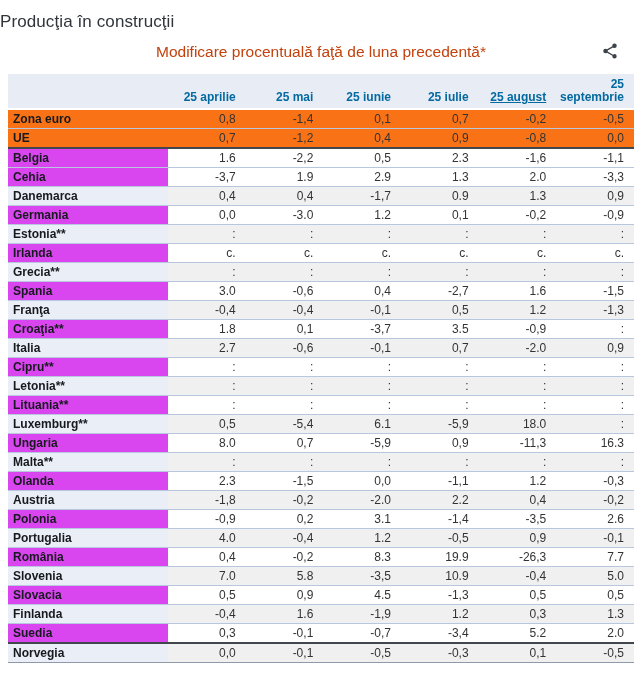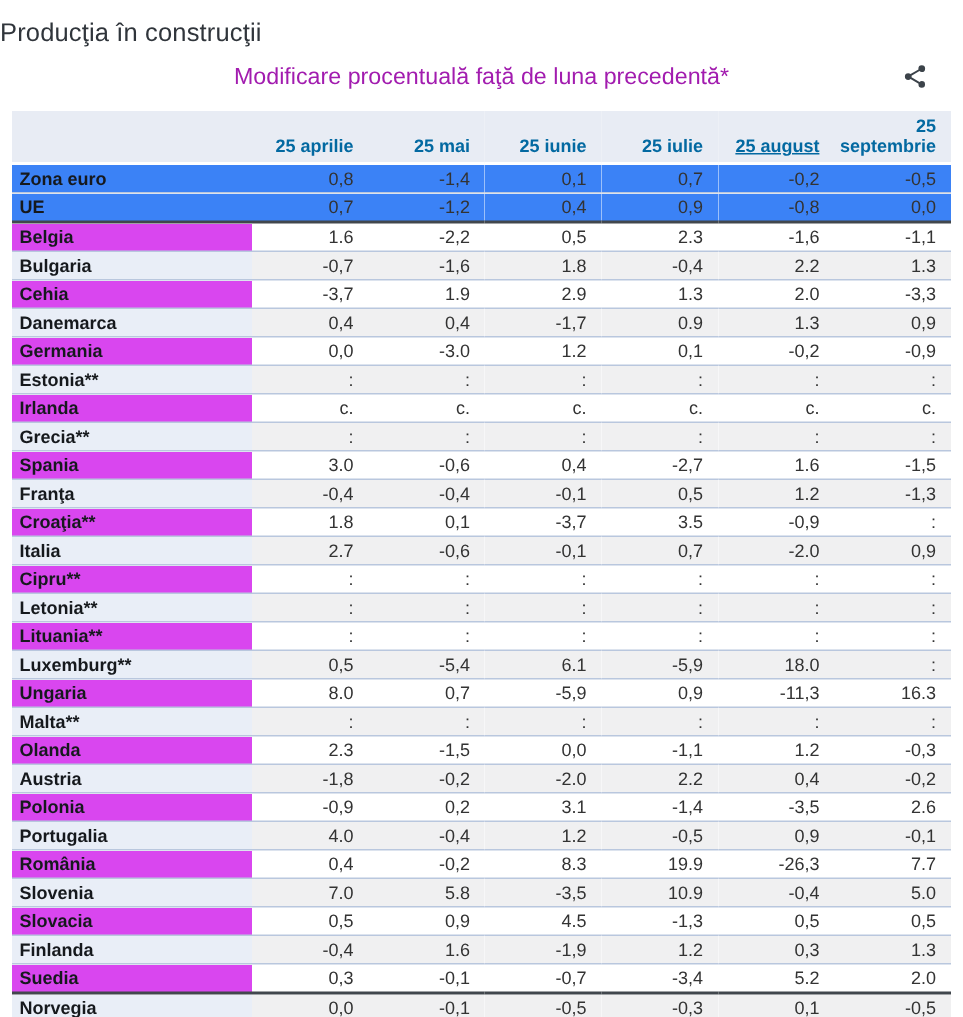--- a/index.html
+++ b/index.html
@@ -8,21 +8,21 @@
     font-family:"Liberation Sans","DejaVu Sans",sans-serif;
     -webkit-font-smoothing:antialiased;
   }
   .page-title{
     margin:12px 0 0;text-align:left;font-size:17px;line-height:19px;
     font-weight:400;color:#30353b;letter-spacing:.1px;
   }
   .subtitle-row{position:relative;margin-top:11px;height:19px;}
   .page-subtitle{
     margin:0;text-align:center;font-size:15.5px;line-height:19px;
-    font-weight:400;color:#a21caf;
+    font-weight:400;color:#c2410c;
   }
   .share-btn{
     position:absolute;right:23px;top:0;width:18px;height:18px;
     cursor:pointer;display:inline-block;
   }
   .share-btn svg{display:block;width:18px;height:18px;fill:#3c434a;}
   table.data-table{
     border-collapse:collapse;table-layout:fixed;
     width:626px;margin:13px 8px 0 8px;font-size:12px;
   }
@@ -41,21 +41,21 @@
     height:18px;padding:0 10px 0 0;vertical-align:middle;
     white-space:nowrap;overflow:hidden;
   }
   th.row-name{
     text-align:left;padding:0 4px 0 5px;font-weight:700;color:#16191d;
     background:#d946ef;
   }
   td.val{text-align:right;color:#333;background:#ffffff;}
   tr.stripe td.val{background:#f0f0f1;}
   tr.stripe th.row-name{background:#e9eef7;}
-  tr.agg th.row-name,tr.agg td.val{background:#3b82f6;}
+  tr.agg th.row-name,tr.agg td.val{background:#f97316;}
 </style>
 </head>
 <body>
 
 <div class="page">
   <h1 class="page-title">Producţia în construcţii</h1>
 
   <div class="subtitle-row">
     <h2 class="page-subtitle">Modificare procentuală faţă de luna precedentă*</h2>
     <span class="share-btn" title="">
@@ -107,29 +107,20 @@
         </tr>
         <tr class="dark-top">
           <th class="row-name">Belgia</th>
           <td class="val">1.6</td>
           <td class="val">-2,2</td>
           <td class="val">0,5</td>
           <td class="val">2.3</td>
           <td class="val">-1,6</td>
           <td class="val">-1,1</td>
         </tr>
-        <tr class="stripe">
-          <th class="row-name">Bulgaria</th>
-          <td class="val">-0,7</td>
-          <td class="val">-1,6</td>
-          <td class="val">1.8</td>
-          <td class="val">-0,4</td>
-          <td class="val">2.2</td>
-          <td class="val">1.3</td>
-        </tr>
         <tr class="">
           <th class="row-name">Cehia</th>
           <td class="val">-3,7</td>
           <td class="val">1.9</td>
           <td class="val">2.9</td>
           <td class="val">1.3</td>
           <td class="val">2.0</td>
           <td class="val">-3,3</td>
         </tr>
         <tr class="stripe">

